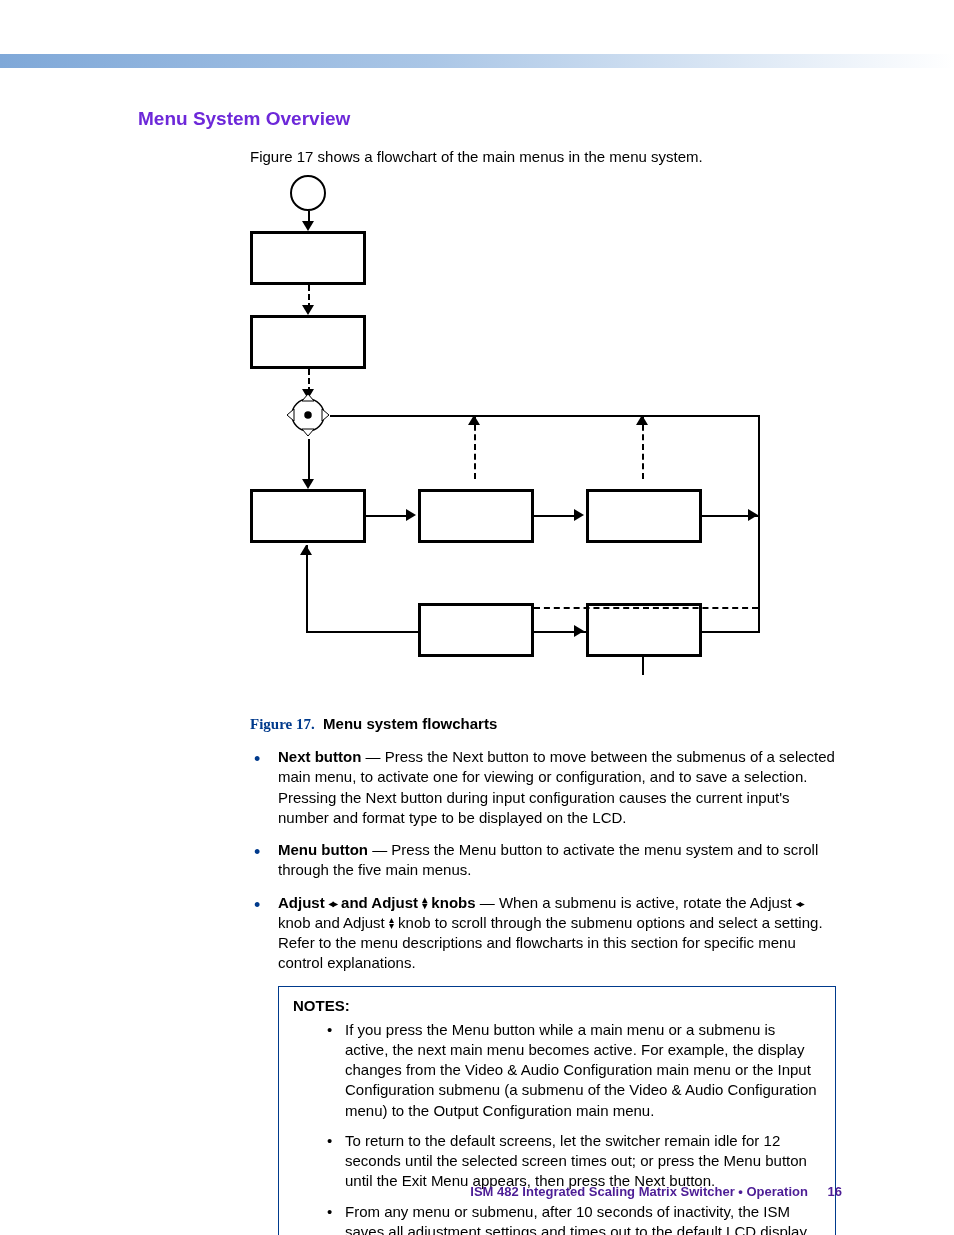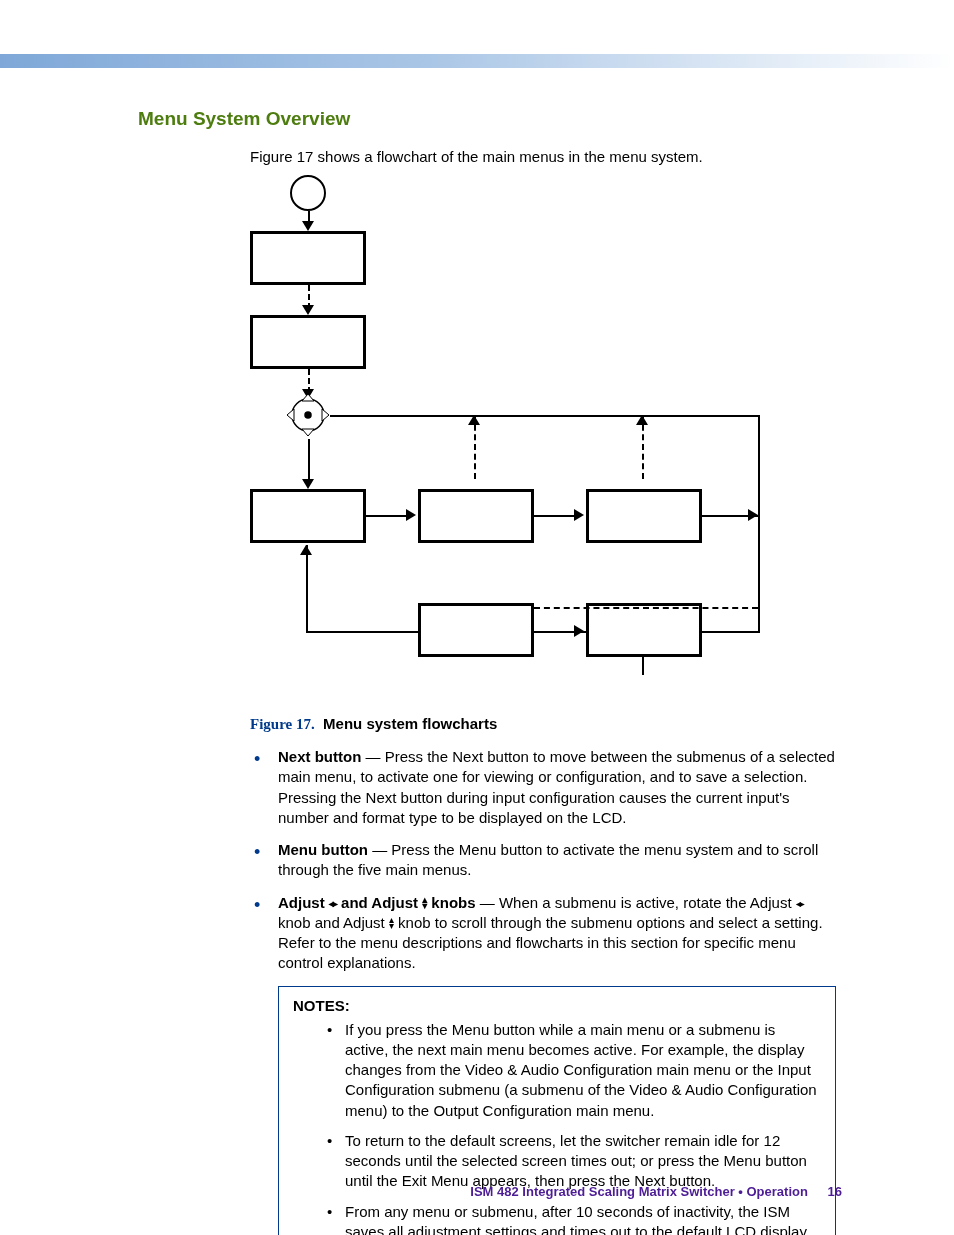--- a/index.html
+++ b/index.html
@@ -1,20 +1,20 @@
 <!DOCTYPE html>
 <html><head>
 <meta charset="utf-8">
 <style>
   * { box-sizing: border-box; margin: 0; padding: 0; }
   html, body { width: 954px; background: #fff; font-family: Arial, Helvetica, sans-serif; color: #000; }
   .page { width: 954px; height: 1235px; position: relative; padding: 0; }
   .topbar { position: absolute; top: 54px; left: 0; right: 0; height: 14px; background: linear-gradient(90deg, #7fa8d8 0%, #aac6e6 45%, #ffffff 100%); }
   .content { position: absolute; top: 108px; left: 138px; width: 700px; }
-  h2.section { color: #4d7c0f; font-weight: 700; font-size: 19px; margin-bottom: 18px; }
+  h2.section { color: #6d28d9; font-weight: 700; font-size: 19px; margin-bottom: 18px; }
   .intro { margin-left: 112px; font-size: 15px; margin-bottom: 10px; }
   .figwrap { margin-left: 112px; width: 570px; height: 530px; position: relative; }
   .figcap { margin-left: 112px; font-size: 15px; margin-top: 10px; margin-bottom: 14px; }
   .figcap b.blue { color: #003a8c; font-weight: 700; font-family: Liberation Serif, serif; }
   ul.bullets { margin-left: 112px; list-style: none; }
   ul.bullets > li { position: relative; padding-left: 28px; font-size: 15px; line-height: 1.35; margin-bottom: 12px; }
   ul.bullets > li::before { content: "•"; position: absolute; left: 4px; top: 0; color: #003a8c; font-size: 18px; }
   .notesbox { margin-left: 140px; border: 1px solid #003a8c; padding: 10px 14px 10px 14px; font-size: 15px; width: 558px; }
   .notesbox .hd { font-weight: 700; margin-bottom: 6px; }
   .notesbox ul { list-style: none; padding-left: 34px; }

